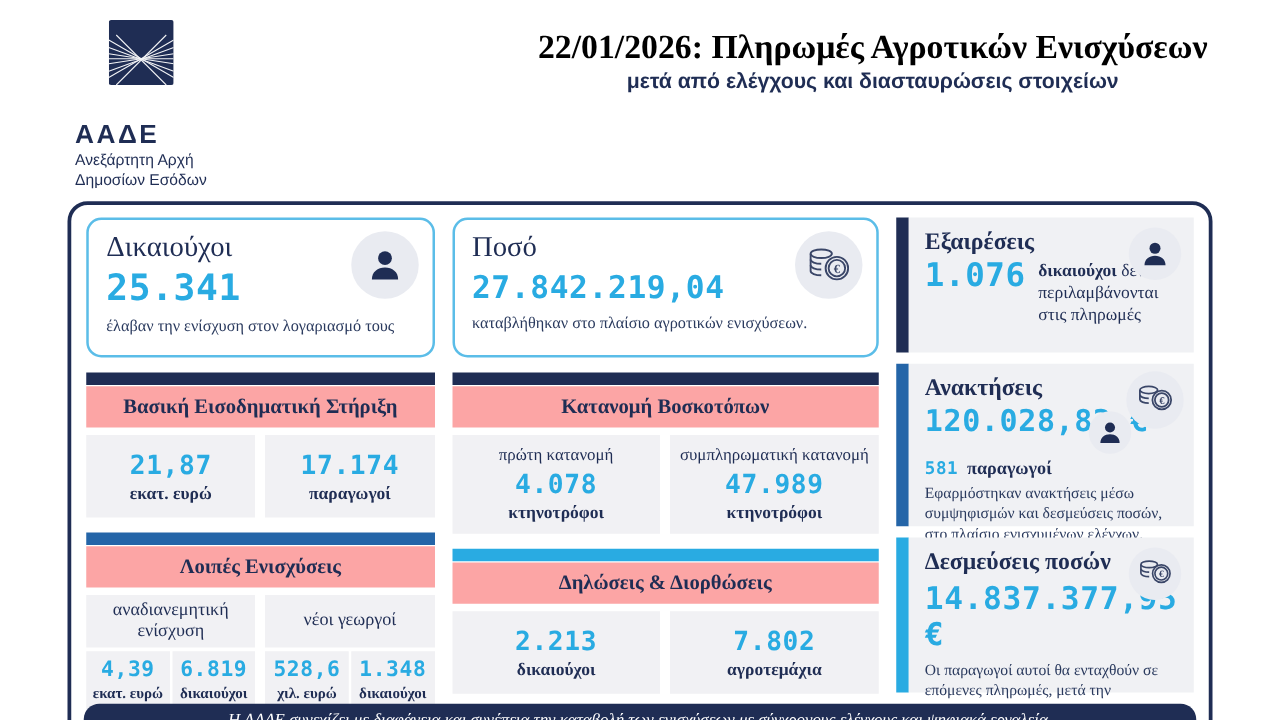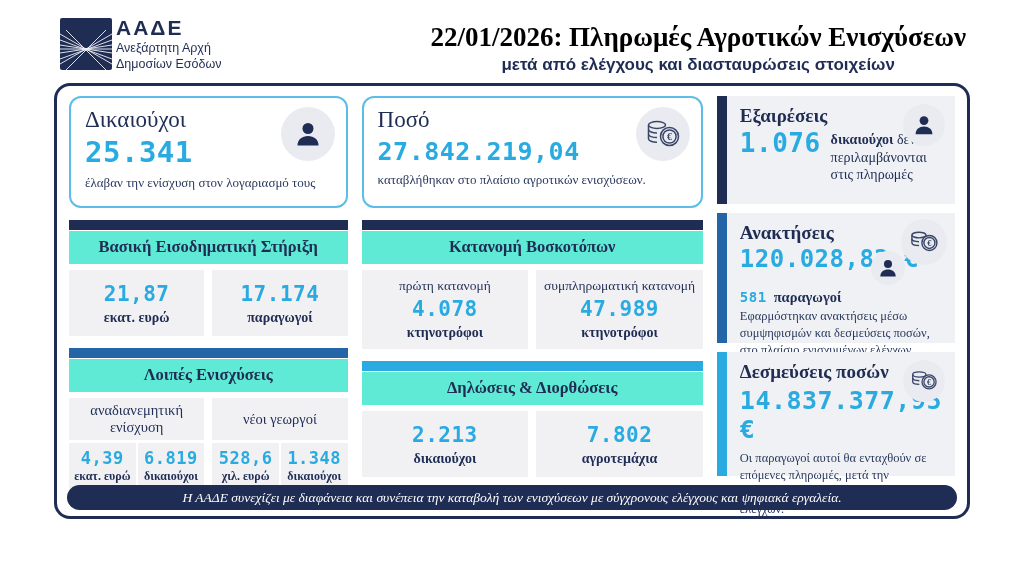--- a/index.html
+++ b/index.html
@@ -1,21 +1,21 @@
 <!DOCTYPE html>
 <html><head>
 <meta charset="utf-8">
 <style>
   * { margin:0; padding:0; box-sizing:border-box; }
   html,body { width:1024px; height:576px; overflow:hidden; }
   body { background:#ffffff; font-family:"Liberation Serif", serif; color:#1f2d54; }
 
   
   .header { display:flex; justify-content:space-between; align-items:flex-start; padding:16px 58px 0 60px; }
-  .logo { display:flex; gap:4px; align-items:center; }
+  .logo { display:flex; gap:28px; align-items:center;flex-direction:column; }
   .logo-square { width:52px; height:52px; border-radius:2px; overflow:hidden; }
   .logo-text .acronym { font-family:"Liberation Sans", sans-serif; font-weight:bold; font-size:21px; letter-spacing:2px; color:#1f2d54; }
   .logo-text .name { font-family:"Liberation Sans", sans-serif; font-size:12.5px; line-height:1.3; color:#1f2d54; }
   .title-block { text-align:center; margin-top:6px; }
   .title-l1 { font-family:Liberation Serif, serif; font-weight:bold; font-size:27px; color:#000000; }
   .title-l2 { font-family:"Liberation Sans", sans-serif; font-weight:bold; font-size:17px; margin-top:2px; color:#1f2d54; }
 
   
   .main { width:916px; height:436px; margin:8px auto 0; border:3px solid #1f2d54; border-radius:16px; padding:10px 12px; display:flex; gap:14px; position:relative; background:#fff; }
   .col { display:flex; flex-direction:column; }
@@ -28,21 +28,21 @@
   .big-number { font-size:29px; margin-top:2px; }
   .big-number-long { font-size:25px; margin-top:4px; }
   .card-desc { font-size:13px; color:#2a3a5e; margin-top:6px; line-height:1.25; }
   .icon-circle { border-radius:50%; background:#e9ebf1; position:absolute; display:flex; align-items:center; justify-content:center; }
   .circ-lg { width:54px; height:54px; top:9px; right:11px; }
 
   
   .section { margin-top:12px; }
   .section-bar { height:10px; }
   .bar-navy { background:#1f2d54; } .bar-blue { background:#2465a8; } .bar-cyan { background:#29abe2; }
-  .section-header { background:#5eead4; text-align:center; font-weight:bold; font-size:16.5px; color:#1f2d54; padding:6px 0 7px; margin-top:1px; }
+  .section-header { background:#fca5a5; text-align:center; font-weight:bold; font-size:16.5px; color:#1f2d54; padding:6px 0 7px; margin-top:1px; }
   .stat-row { display:flex; gap:8px; margin-top:6px; }
   .stat-box { background:#f1f1f4; flex:1; text-align:center; padding:12px 4px 10px; }
   .stat-value { font-size:21px; }
   .stat-label { font-weight:bold; font-size:14px; margin-top:4px; color:#1f2d54; }
   .stat-sub { font-size:13.5px; color:#1f2d54; line-height:1.2; margin-bottom:3px; }
   .pasture-box { padding:8px 4px 8px; }
 
   .groups-row { display:flex; gap:8px; margin-top:6px; }
   .group { flex:1; display:flex; flex-direction:column; }
   .group-title { background:#f1f1f4; text-align:center; font-size:14.5px; color:#1f2d54; min-height:42px; display:flex; align-items:center; justify-content:center; line-height:1.15; padding:2px 4px; }

